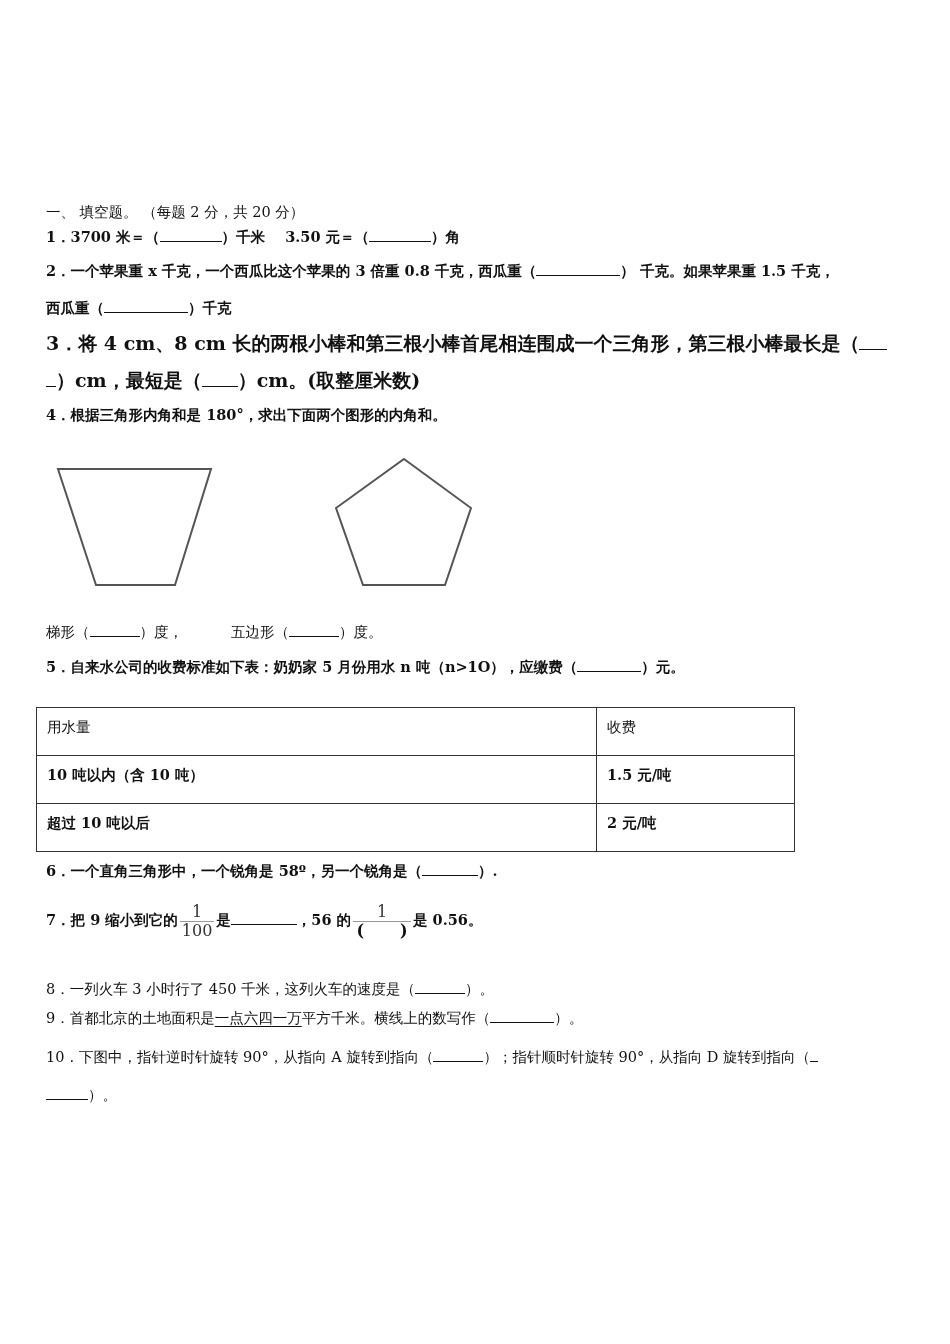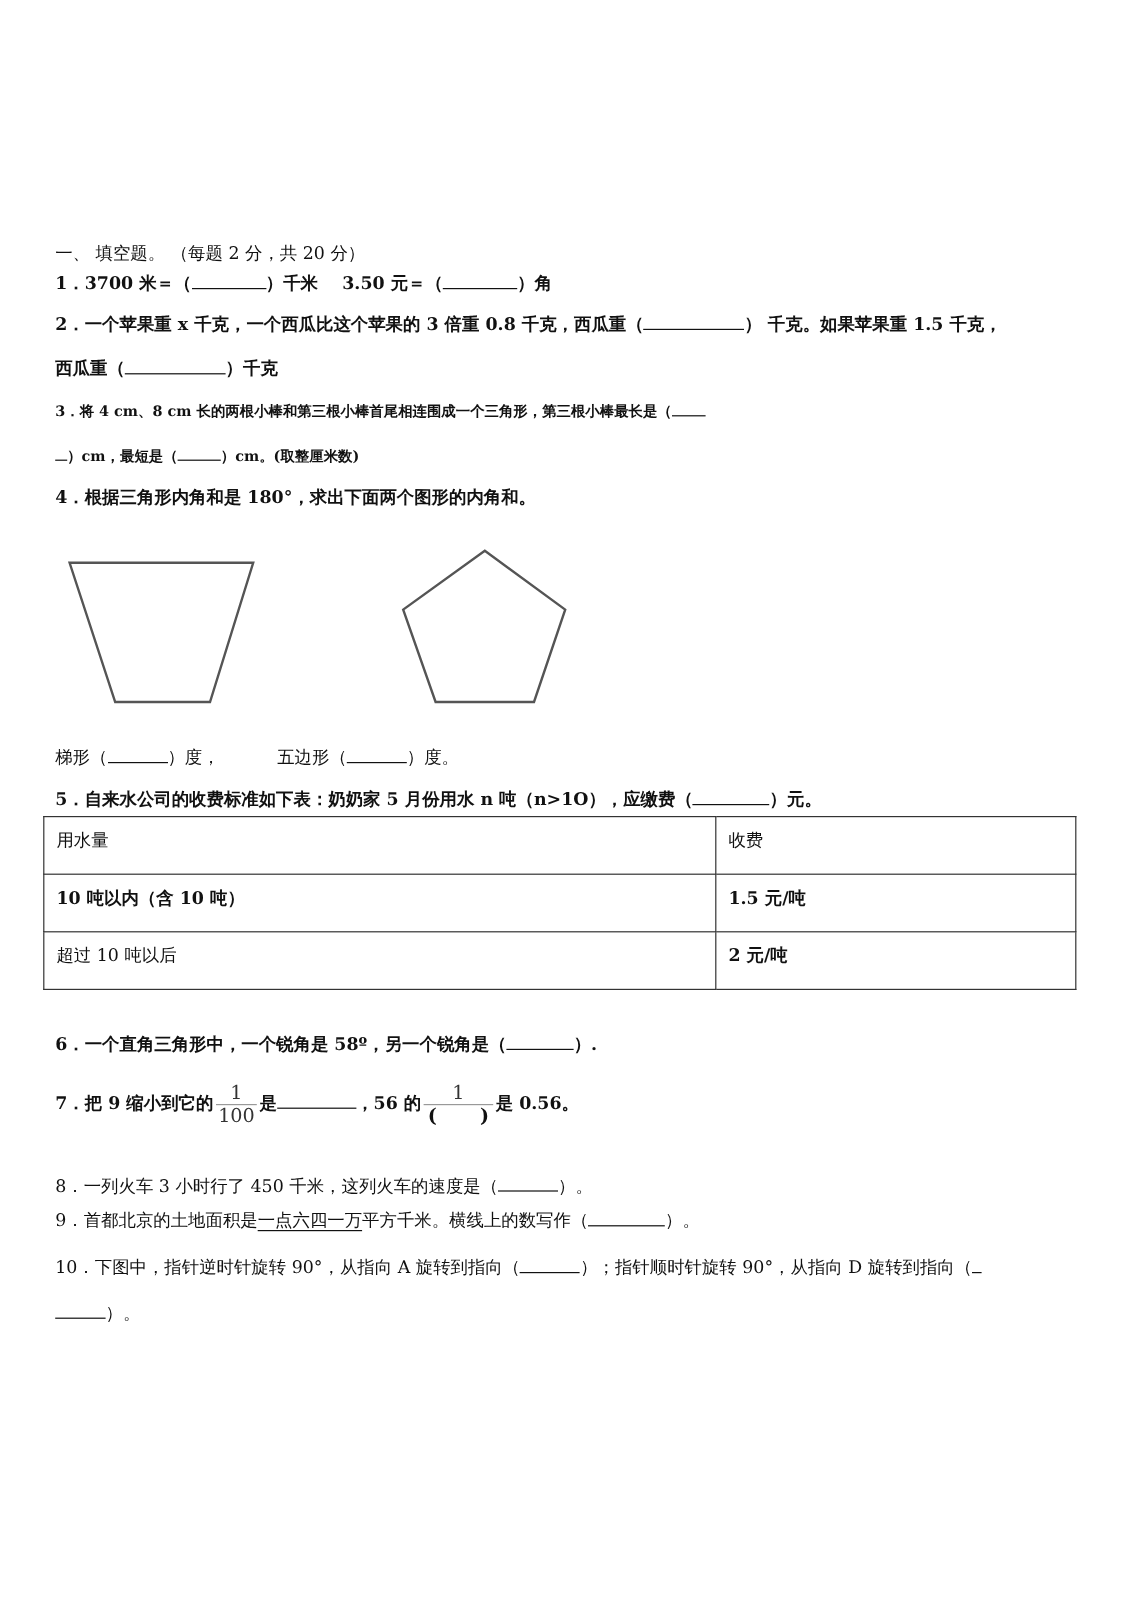--- a/index.html
+++ b/index.html
@@ -16,26 +16,26 @@
     text-align: center;
     font-family: "DejaVu Sans", "Liberation Sans", sans-serif;
     font-weight: bold; font-size: 21px; letter-spacing: -0.5px;
   }
   .line {
     position: absolute; left: 46px;
     font-size: 14.5px; font-weight: bold; white-space: nowrap;
     line-height: 20px;
   }
   .line.normal { font-weight: normal; }
-  .line.big { font-size: 12px; }
+  .line.big { font-size: 19px; }
   .blank { display: inline-block; border-bottom: 1.5px solid #111; height: 14px; vertical-align: baseline; }
   .ul { text-decoration: underline; text-underline-offset: 3px; }
   svg.shape { position: absolute; }
   table.fee {
-    position: absolute; left: 36px; top: 680px; width: 861px;
+    position: absolute; left: 36px; top: 707px; width: 759px;
     border-collapse: collapse; font-size: 14.5px; font-weight: bold; padding-left: 39px;
   }
   table.fee td {
     border: 1.5px solid #333; height: 48px; vertical-align: top;
     padding: 10px 10px 0 10px;
   }
   table.fee td.c1 { width: 560px; }
   .frac {
     display: inline-block; vertical-align: middle; text-align: center;
     font-weight: normal; font-size: 16px; color: #333; line-height: 18px;
@@ -95,21 +95,21 @@
     <tbody>
         <tr>
       <td class="c1" style="font-weight:normal;">用水量</td>
       <td style="font-weight:normal;">收费</td>
     </tr>
     <tr>
       <td class="c1">10 吨以内（含 10 吨）</td>
       <td>1.5 元/吨</td>
     </tr>
     <tr>
-      <td class="c1" style="font-weight:normal;margin-top:17px;">超过 10 吨以后</td>
+      <td class="c1" style="font-weight:bold;margin-top:17px;">超过 10 吨以后</td>
       <td>2 元/吨</td>
     </tr>
   </tbody>
     </table>
 
   <div class="line" style="top:861px;">
     <span>6．</span><span>一个直角三角形中，一个锐角是 58º，另一个锐角是（</span><span class="blank" style="width:56px;"></span><span>）.</span>
   </div>
 
   <div class="line" style="top:900px; line-height:40px;">

